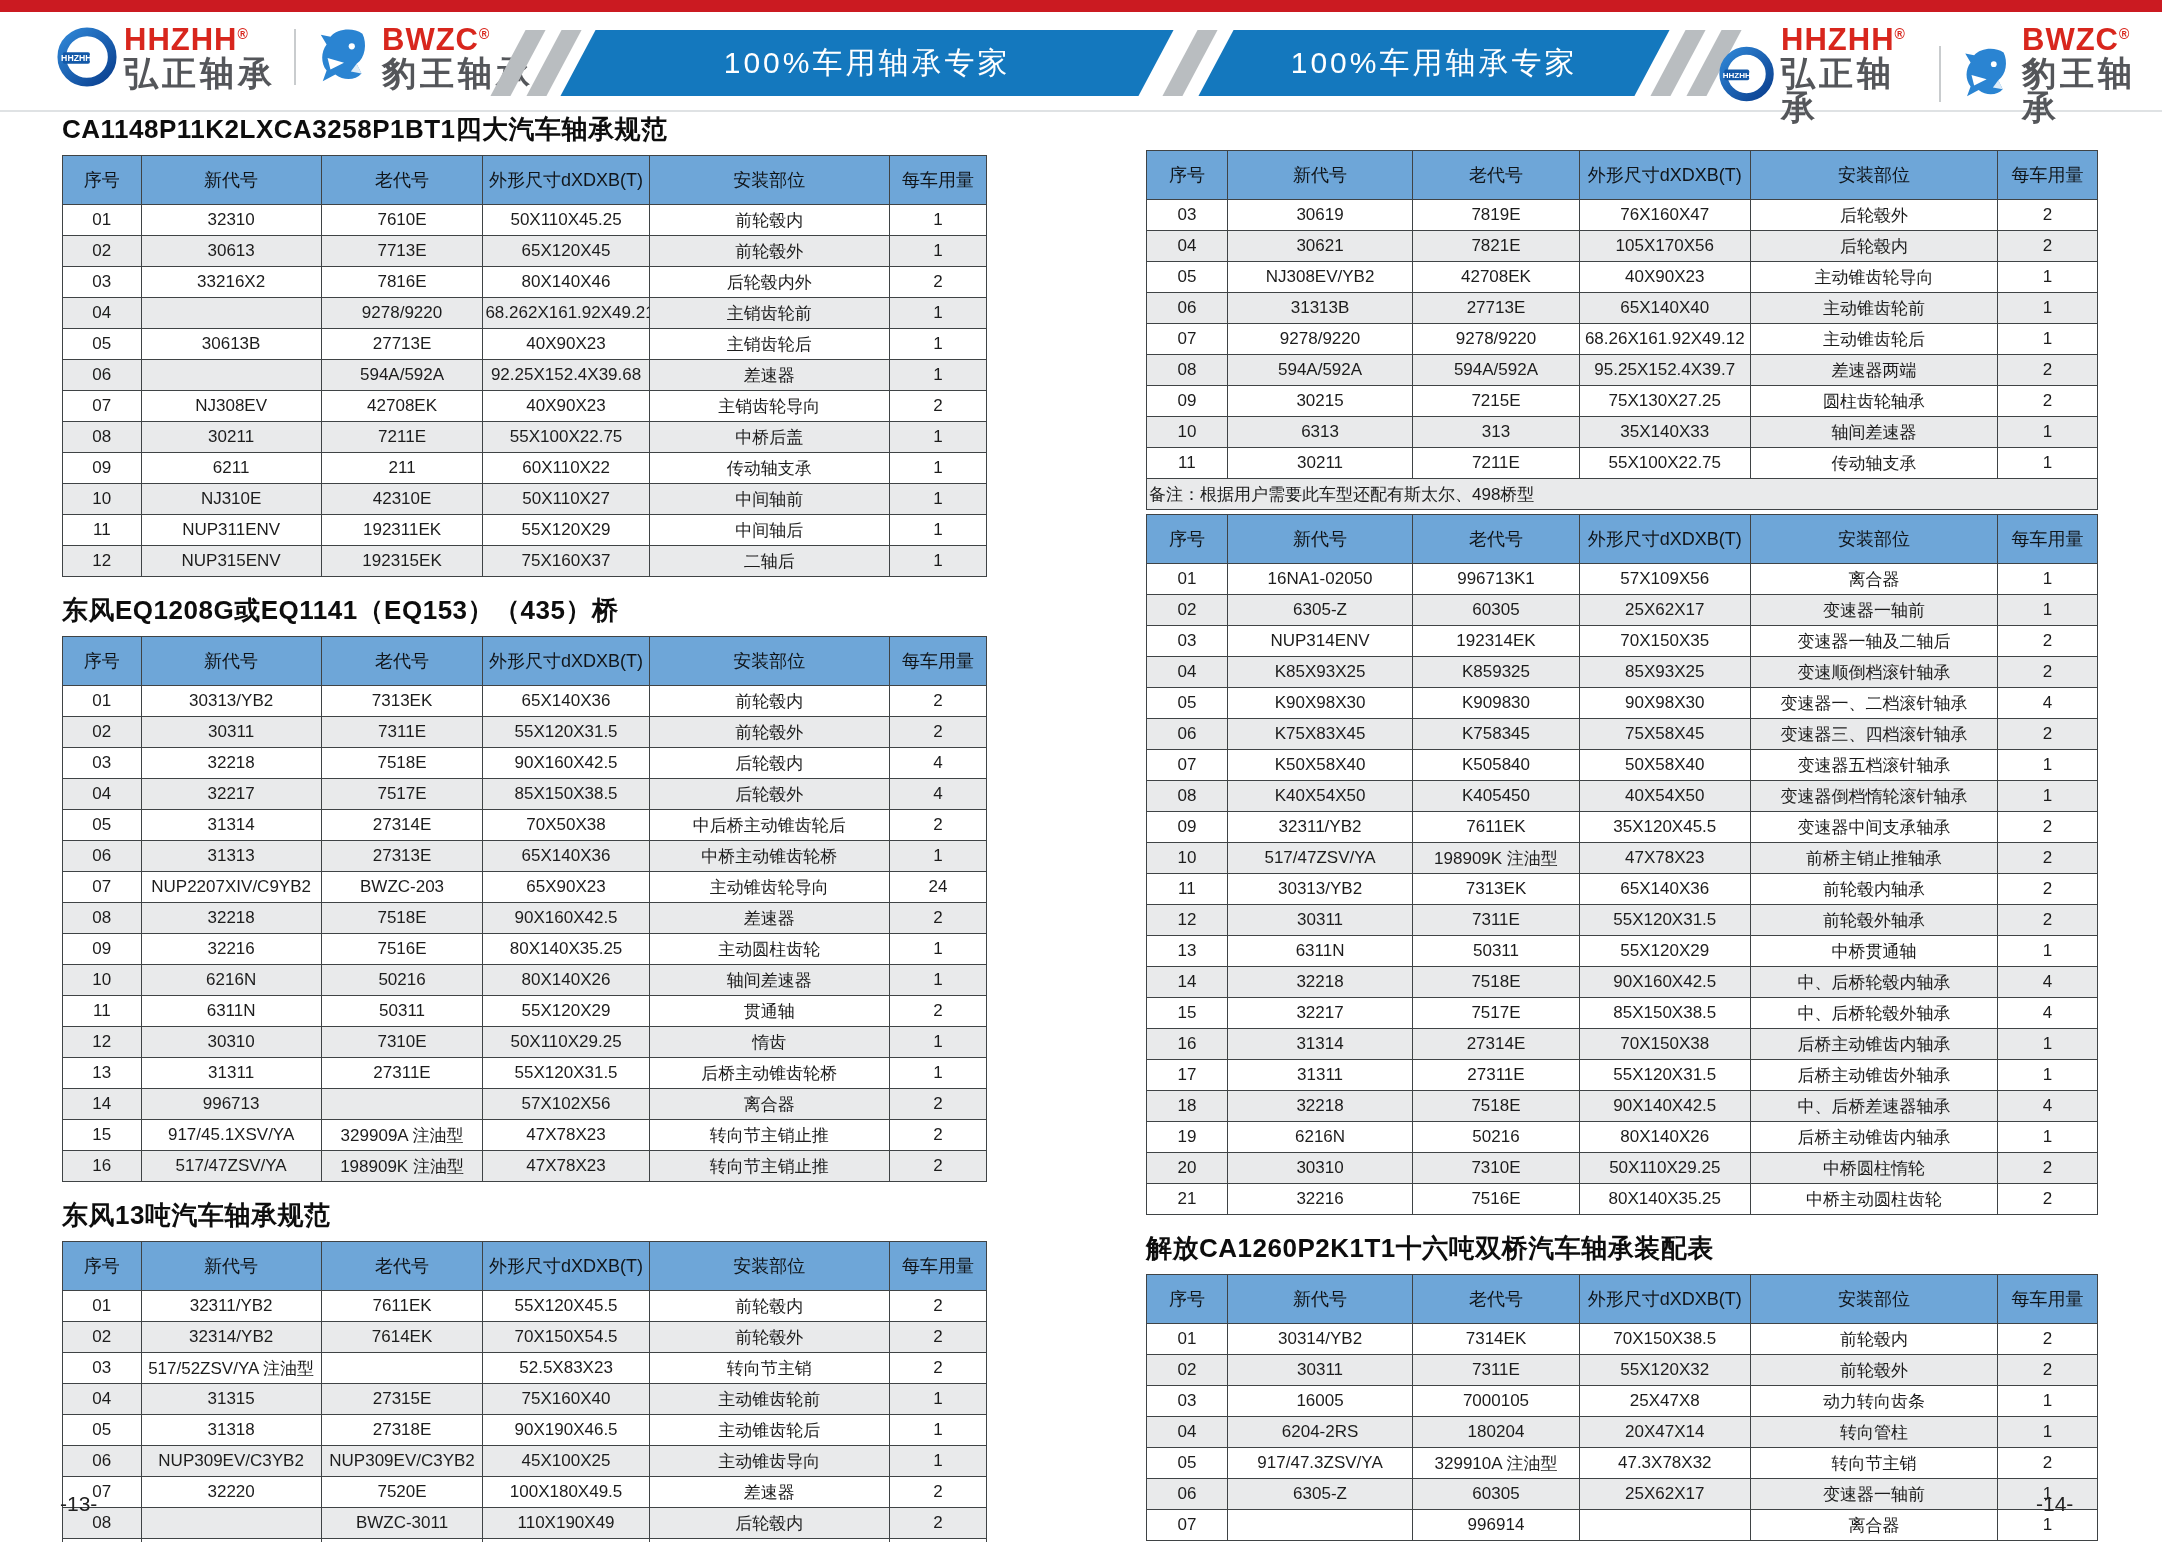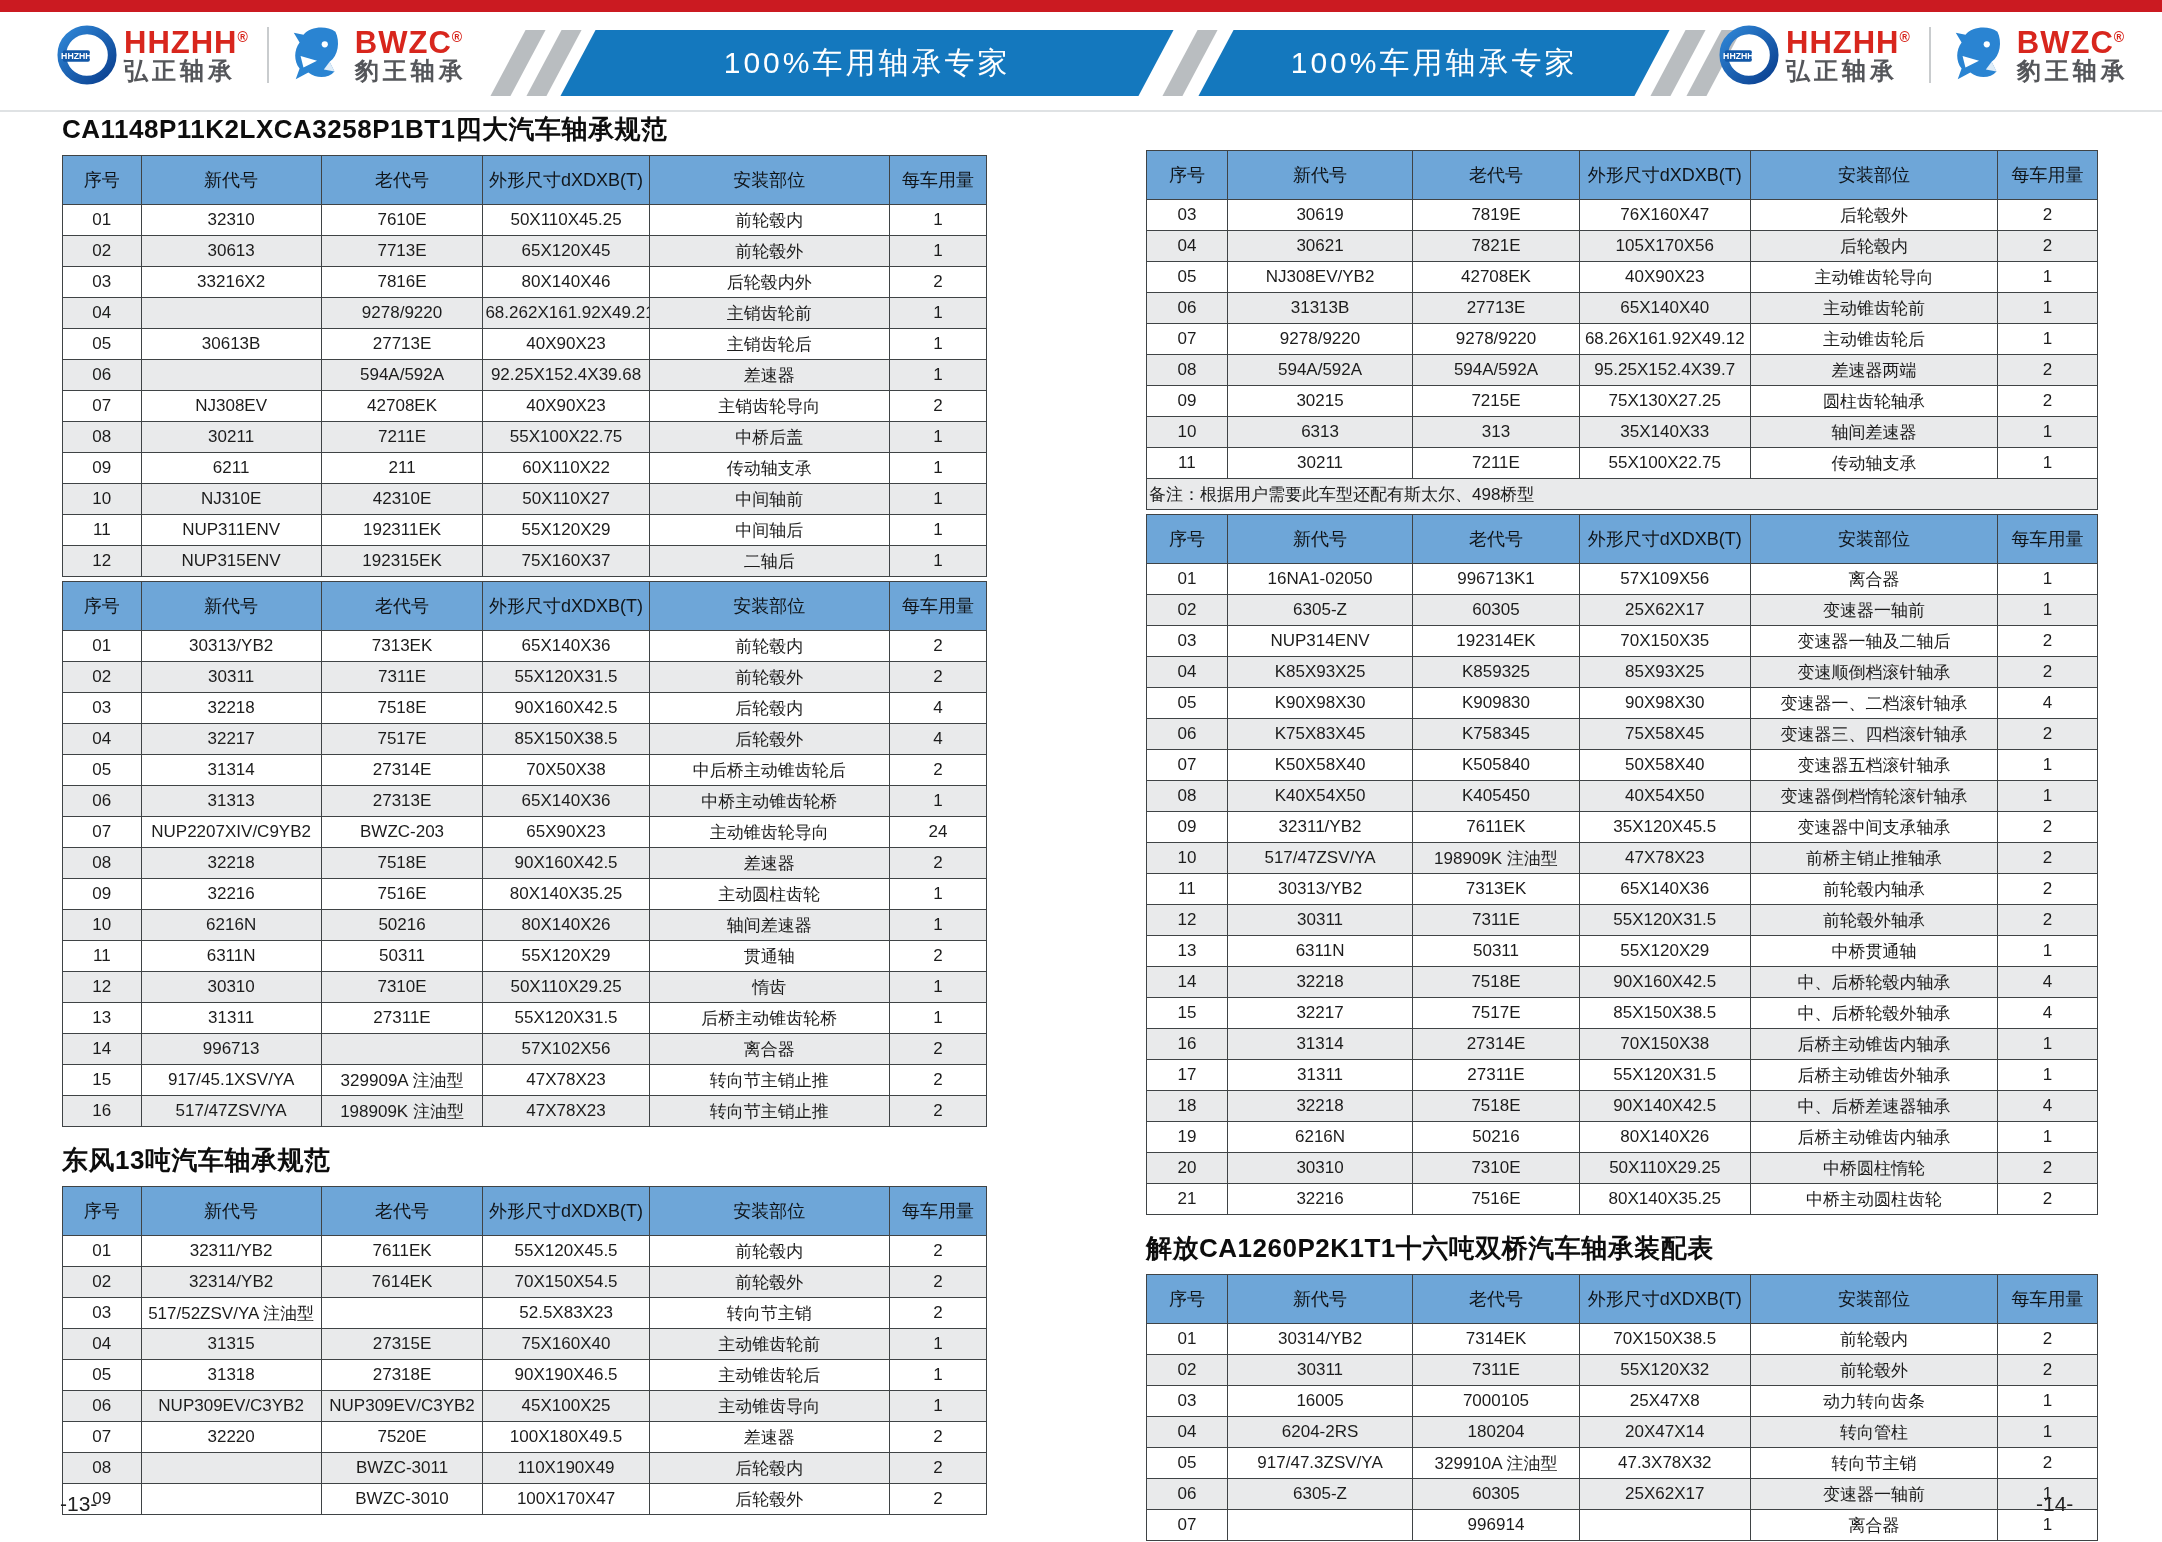--- a/index.html
+++ b/index.html
@@ -9,21 +9,21 @@
   }
   .topbar{position:absolute;top:0;left:0;width:2162px;height:12px;background:#cb1a21;}
   .header{position:absolute;top:12px;left:0;width:2162px;height:98px;background:#fff;border-bottom:2px solid #dfe2e4;}
   .brand-group{position:absolute;top:12px;display:flex;align-items:center;}
   .bg-left{left:56px;}
   .bg-right{left:1718px;}
   .brand{display:flex;align-items:center;gap:6px;}
   .brand-text{display:flex;flex-direction:column;line-height:1.02;}
   .brand-abbr{color:#d8261d;font-weight:bold;font-size:31px;letter-spacing:1px;}
   .brand-abbr .reg{font-size:14px;vertical-align:super;}
-  .brand-name{color:#54565a;font-weight:bold;font-size:24px;letter-spacing:4px;}
+  .brand-name{color:#54565a;font-weight:bold;font-size:34px;letter-spacing:4px;}
   .brand-divider{width:2px;height:56px;background:#c9ccce;margin:0 18px;}
   .logo-svg{display:block;}
   .banner{position:absolute;top:18px;height:66px;background:#1478be;transform:skewX(-28deg);display:flex;align-items:center;justify-content:center;}
   .banner-text{transform:skewX(28deg);color:#ffffff;font-size:30px;letter-spacing:3px;white-space:nowrap;}
   .banner1{left:578px;width:578px;}
   .banner2{left:1216px;width:436px;}
   .stripe{position:absolute;top:18px;height:66px;width:20px;background:#b9bdc0;transform:skewX(-28deg);}
   .st1{left:508px;}
   .st2{left:544px;}
   .st3{left:1180px;}
@@ -255,20 +255,21 @@
             <td>NUP315ENV</td>
             <td>192315EK</td>
             <td>75X160X37</td>
             <td>二轴后</td>
             <td>1</td>
           </tr>
         </tbody>
       </table>
     </div>
 
+  <h2 class="tbl-title">东风EQ1208G或EQ1141（EQ153）（435）桥</h2>
   <div class="tblwrap">
       <table class="spec">
         <colgroup>
           <col style="width:8.5%">
           <col style="width:19.5%">
           <col style="width:17.5%">
           <col style="width:18%">
           <col style="width:26%">
           <col style="width:10.5%">
         </colgroup>

